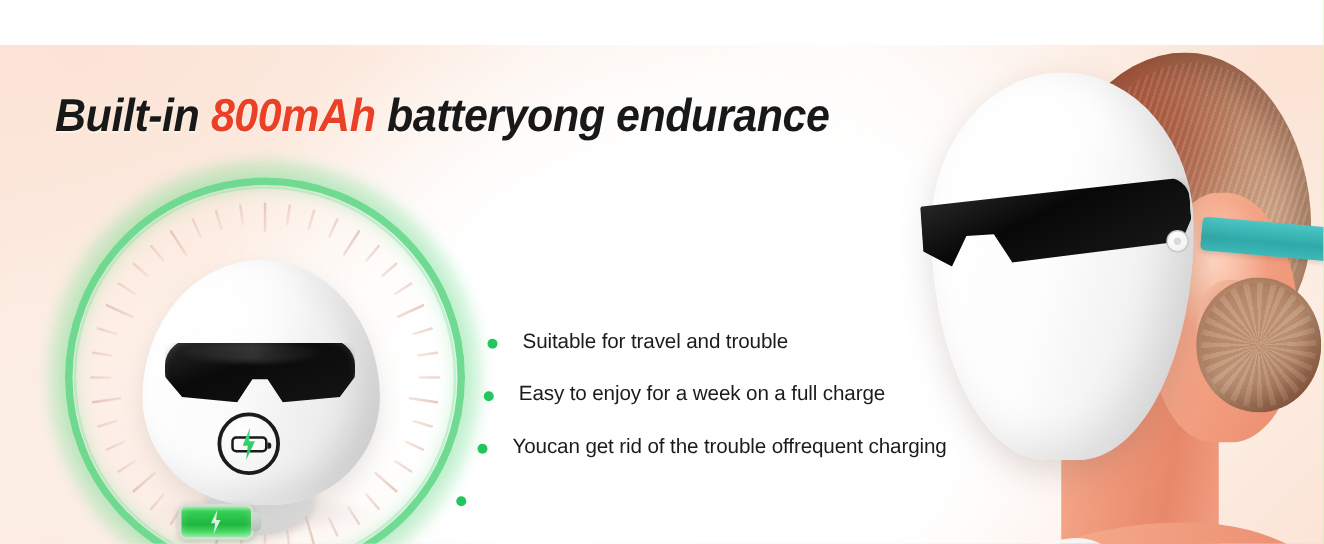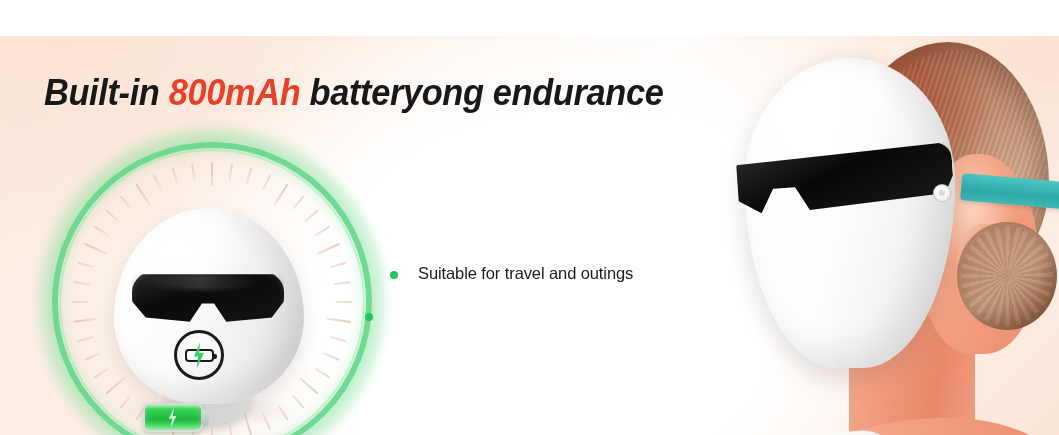--- a/index.html
+++ b/index.html
@@ -452,21 +452,23 @@
   </div>
 
   <div class="battery">
     <div class="battery-body"></div>
     <div class="battery-cap"></div>
     <div class="battery-bolt"></div>
   </div>
 
 
   <div class="bullets" id="bullet-list">
-      <div class="bullet i0"><span class="dot" style="background: rgb(34, 197, 94);"></span><span>Suitable for travel and outings</span></div>
+      <div class="bullet i0"><span class="dot" style="background: rgb(34, 197, 94);"></span><span>Suitable for travel and trouble</span></div>
+      <div class="bullet i1"><span class="dot" style="background: rgb(34, 197, 94);"></span><span>Easy to enjoy for a week on a full charge</span></div>
+      <div class="bullet i2"><span class="dot" style="background: rgb(34, 197, 94);"></span><span>Youcan get rid of the trouble offrequent charging</span></div>
       <div class="bullet i3"><span class="dot" style="background: rgb(34, 197, 94);"></span></div>
     </div>
 
   <div class="model">
     <div class="hair-back"></div>
     <div class="hair-strands"></div>
     <div class="neck"></div>
     <div class="shoulder"></div>
     <div class="top-strap"></div>
     <div class="face-skin"></div>

